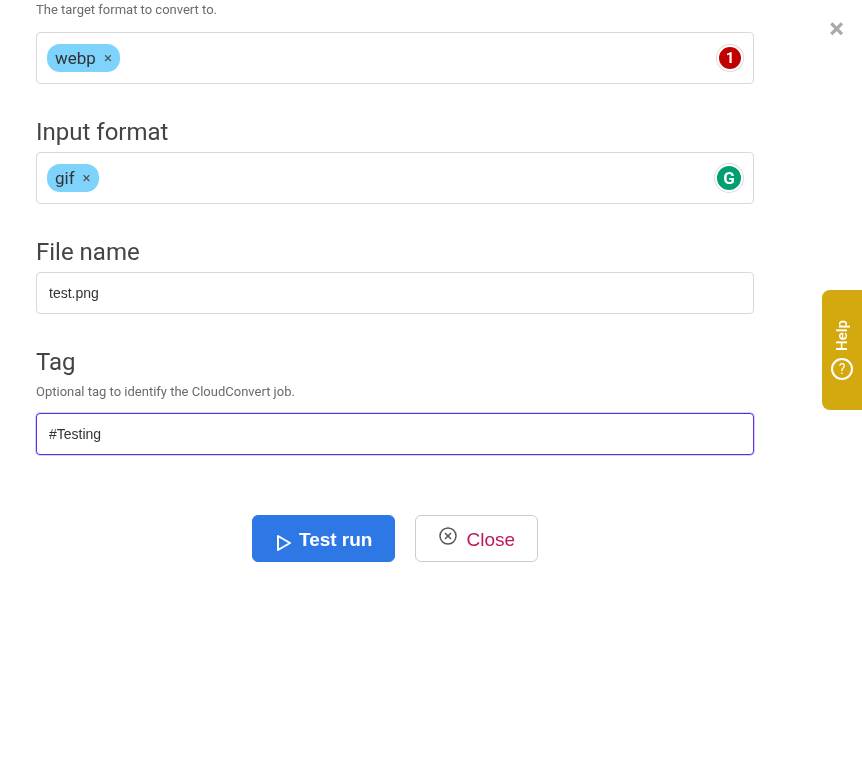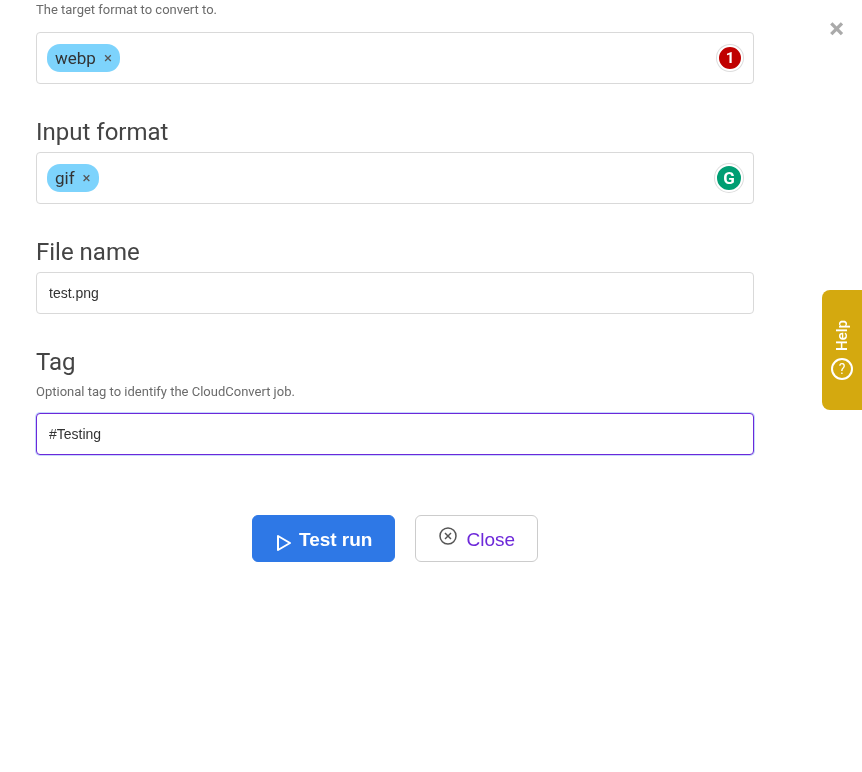--- a/index.html
+++ b/index.html
@@ -131,21 +131,21 @@
       cursor: pointer;
       border: 1px solid transparent;
     }
     .btn-primary {
       background: #2e78e6;
       color: #fff;
       border-color: #2e78e6;
     }
     .btn-secondary {
       background: #fff;
-      color: #6d28d9;
+      color: #be185d;
       border-color: #ccc;
       font-weight: 400;
     }
     .close-x {
       position: absolute;
       top: 12px;
       right: 18px;
       font-size: 28px;
       color: #aaa;
       cursor: pointer;

